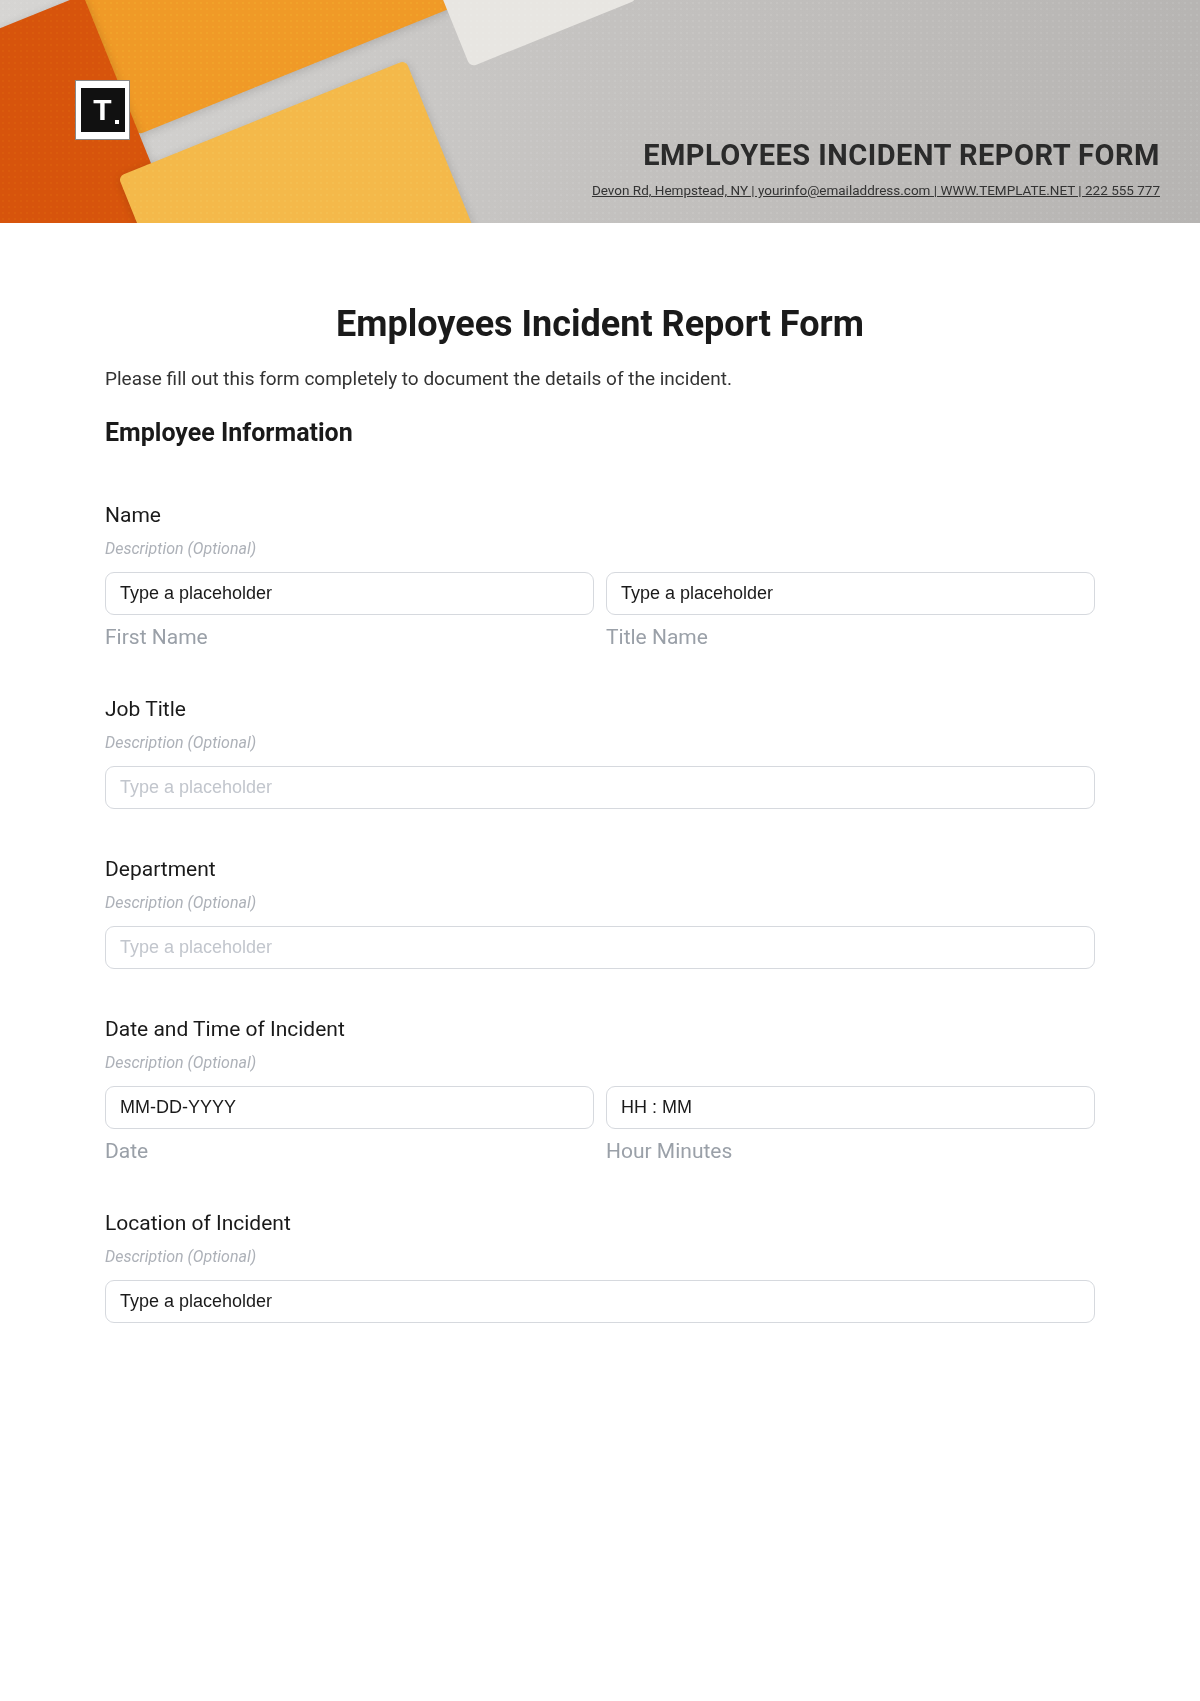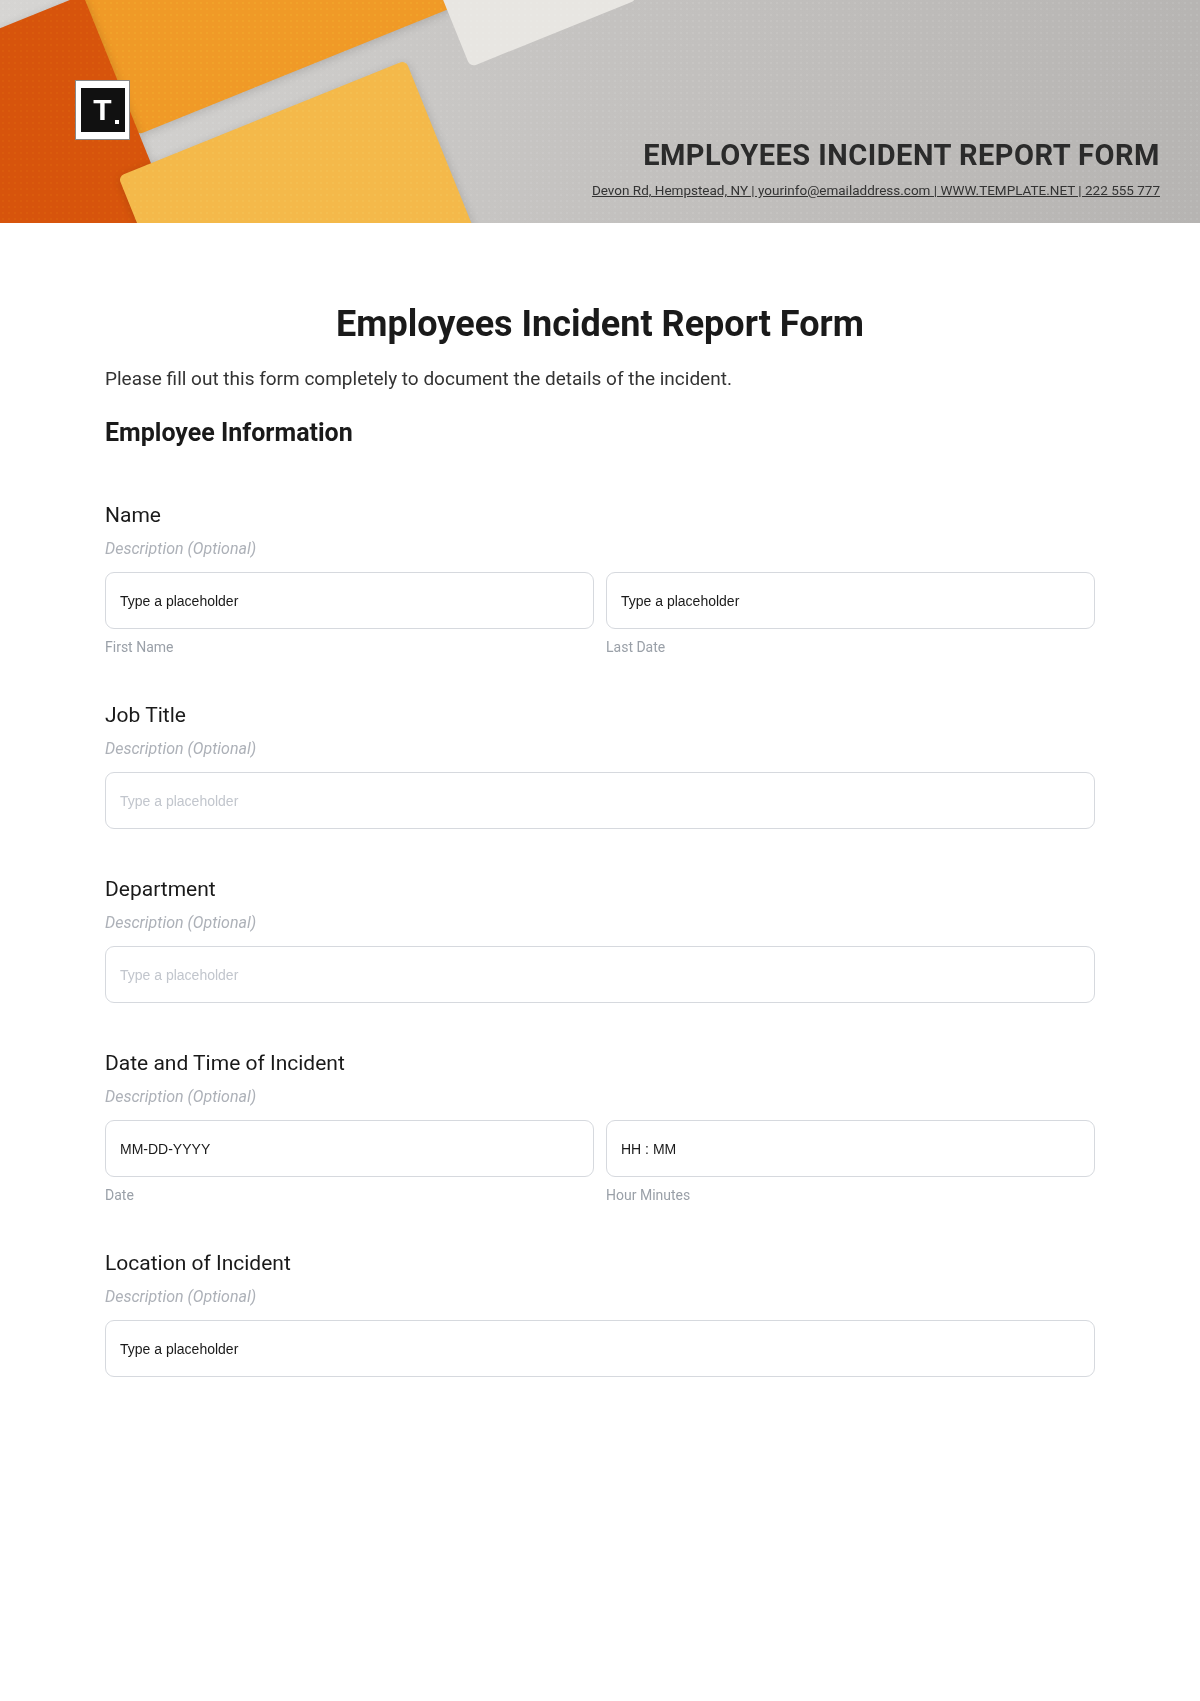--- a/index.html
+++ b/index.html
@@ -22,24 +22,24 @@
 .content { padding: 80px 105px 40px 105px; }
 .form-title { font-size: 36px; font-weight: 700; text-align: center; color: #1a1a1a; }
 .form-subtitle { font-size: 19px; color: #333; margin-top: 22px; }
 .section-heading { font-size: 25px; font-weight: 700; color: #1a1a1a; margin-top: 28px; }
 .field-group { margin-top: 48px; }
 .field-group.first { margin-top: 56px; }
 .field-label { font-size: 21px; font-weight: 400; color: #1a1a1a; margin-top: 40px; }
 .field-desc { font-size: 16px; font-style: italic; color: #adb1b8; margin-top: 12px; }
 .row { display: flex; gap: 12px; margin-top: 14px; }
 .col { flex: 1; }
-.input { width: 100%; height: 57px; border: 1px solid #d6d9de; border-radius: 9px; padding: 0 14px; font-size: 14px; color: #1a1a1a; background: #fff; }
+.input { width: 100%; height: 43px; border: 1px solid #d6d9de; border-radius: 9px; padding: 0 14px; font-size: 18px; color: #1a1a1a; background: #fff; }
 .input.strong { color:#1a1a1a; }
 .input::placeholder { color: #c2c6cd; }
-.sublabel { font-size: 14px; color: #9aa0a8; margin-top: 10px; }
+.sublabel { font-size: 21px; color: #9aa0a8; margin-top: 10px; }
 </style>
 </head>
 <body>
 
 <div class="header">
   <div class="bg-gray"></div>
   <div class="diamond d2"></div>
   <div class="diamond d4"></div>
   <div class="diamond d1"></div>
   <div class="diamond d3"></div>
@@ -65,21 +65,21 @@
   <div class="field-group first">
     <div class="field-label">Name</div>
     <div class="field-desc">Description (Optional)</div>
     <div class="row">
       <div class="col">
         <input class="input strong" value="Type a placeholder" style="">
         <div class="sublabel">First Name</div>
       </div>
       <div class="col">
         <input class="input strong" value="Type a placeholder" style="">
-        <div class="sublabel">Last Date</div>
+        <div class="sublabel">Title Name</div>
       </div>
     </div>
   </div>
 
   <div class="field-group">
     <div class="field-label">Job Title</div>
     <div class="field-desc">Description (Optional)</div>
     <div class="row">
       <div class="col">
         <input class="input" placeholder="Type a placeholder" style="">

